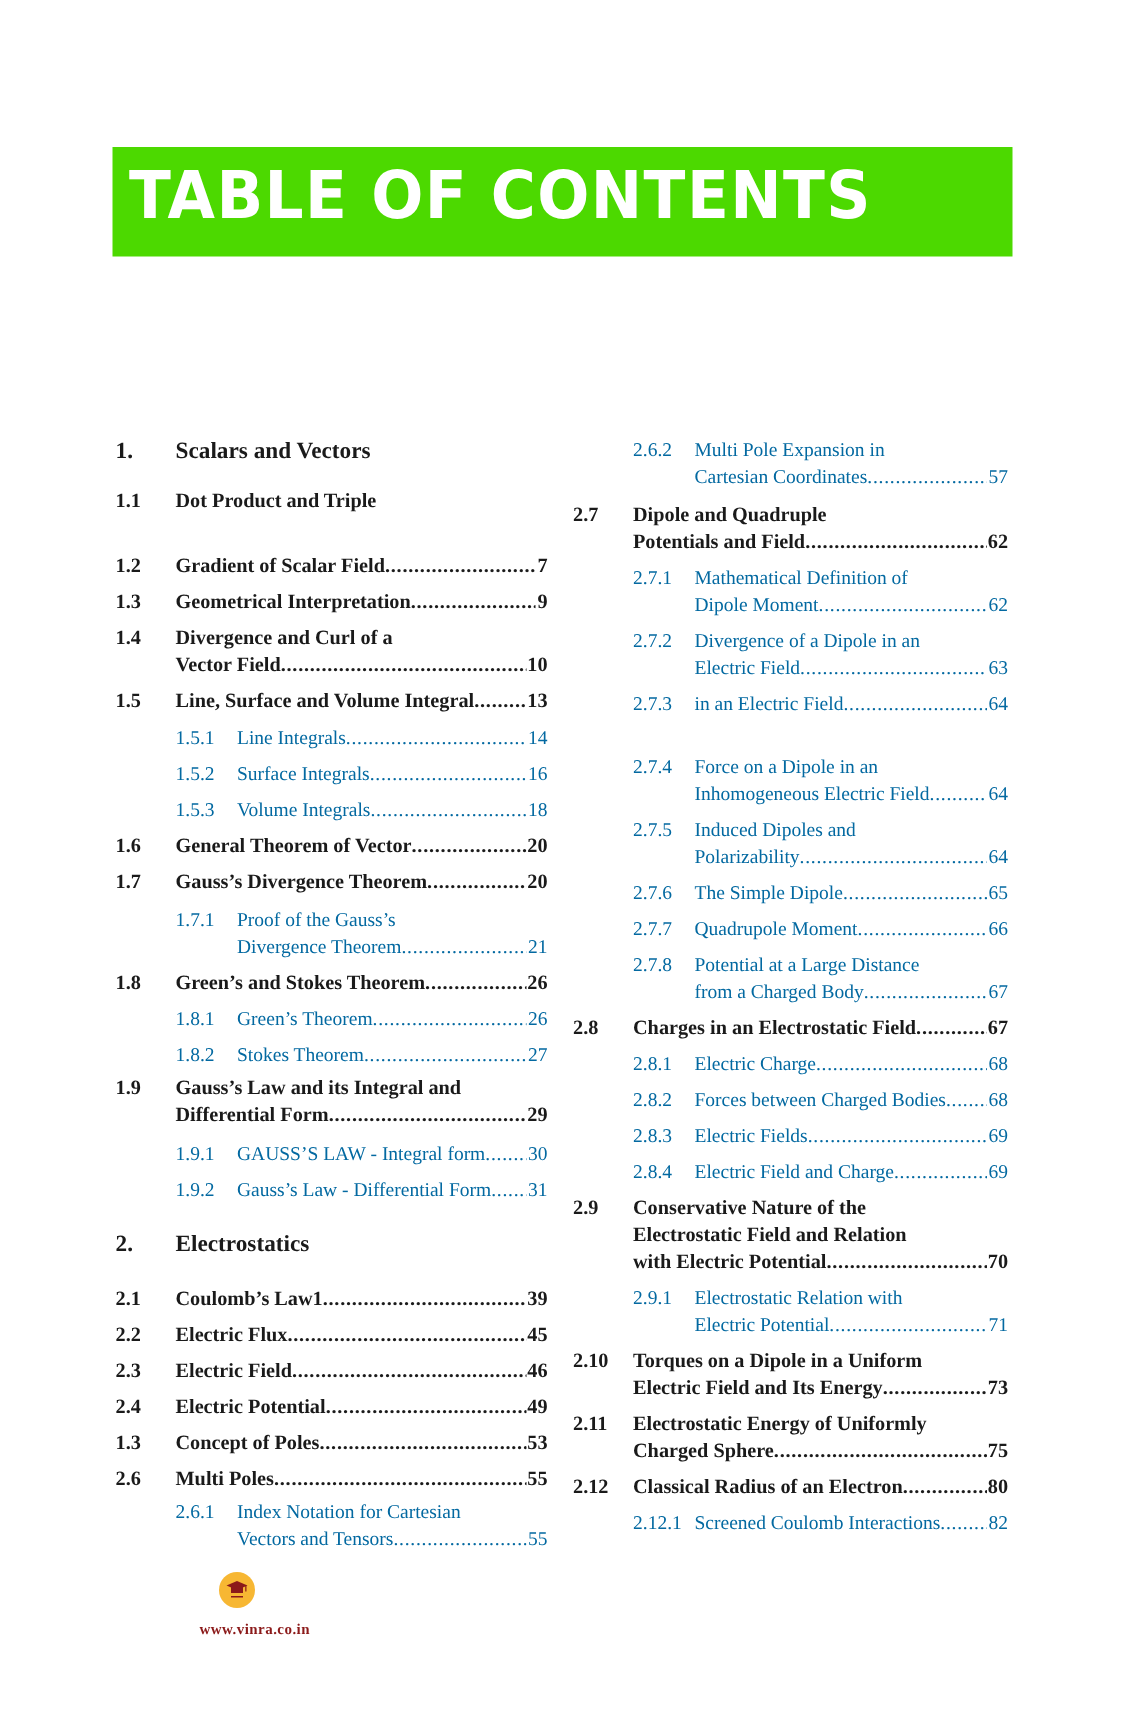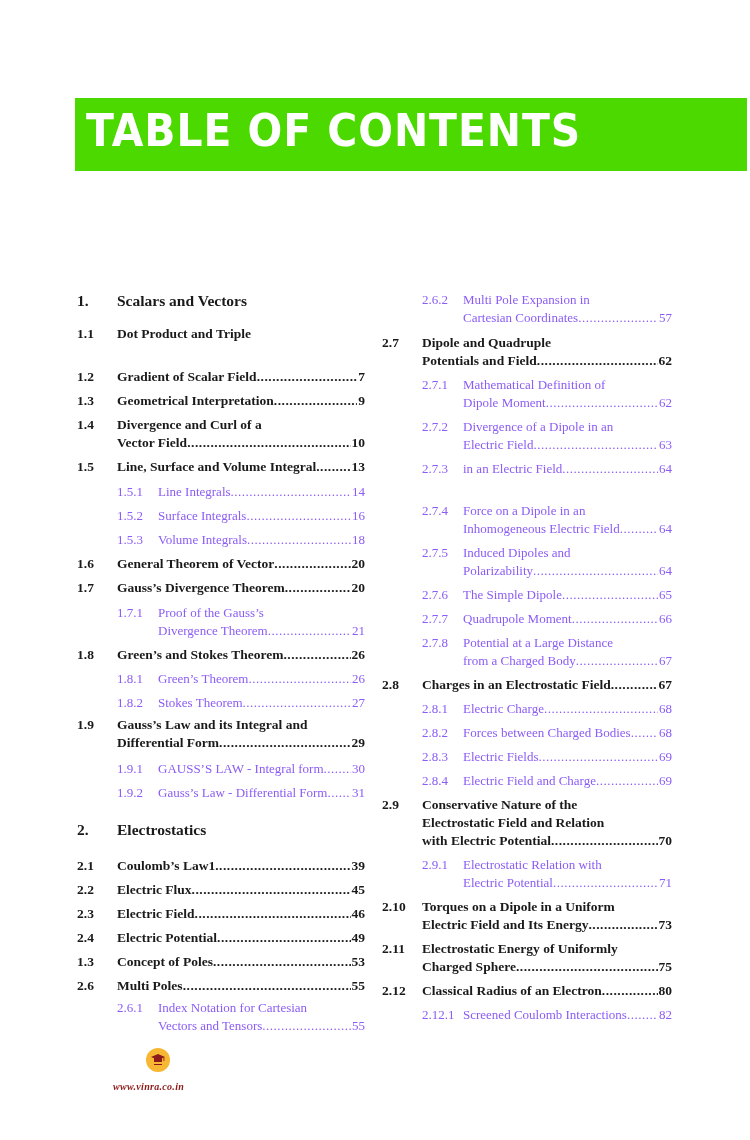--- a/index.html
+++ b/index.html
@@ -1,45 +1,45 @@
 <!DOCTYPE html>
 <html><head>
 <meta charset="utf-8">
 <style>
   html, body { margin: 0; padding: 0; background: #ffffff; }
   body { width: 750px; height: 1140px; position: relative; overflow: hidden;
          font-family: "Liberation Serif", "DejaVu Serif", serif; color: #1a1a1a; }
-  .banner { position: absolute; left: 75px; top: 98px; width: 672px; height: 73px;
+  .banner { position: absolute; left: 75px; top: 98px; width: 600px; height: 73px;
             background: #4cd900; }
   .banner-title { position: absolute; left: 11px; top: 3px; color: #ffffff;
             font-family: "DejaVu Sans", "Liberation Sans", sans-serif; font-weight: bold;
             font-size: 44px; letter-spacing: 1px; line-height: 60px; transform: scaleX(0.93); transform-origin: left center; white-space: nowrap; }
   .col { position: absolute; top: 0; }
   .col-left { left: 77px; width: 288px; }
   .col-right { left: 382px; width: 290px; }
   .entry { position: absolute; left: 0; right: 0; }
   .num { position: absolute; left: 0; top: 0; }
   .title { position: absolute; top: 0; right: 0; }
   .chapter .num, .chapter .title { font-weight: bold; font-size: 15.5px; line-height: 20px; }
   .chapter .title { left: 40px; }
   .sec .num, .sec .title { font-weight: bold; font-size: 13.5px; line-height: 18px; }
   .sec .title { left: 40px; }
-  .sub .num, .sub .title { font-size: 13px; line-height: 18px; color: #8b5cf6; }
+  .sub .num, .sub .title { font-size: 13px; line-height: 18px; color: #0369a1; }
   .sub .num { left: 40px; }
   .sub .title { left: 81px; }
   .line { display: flex; white-space: nowrap; }
   .line .txt { flex: 0 0 auto; }
   .line .dots { flex: 1 1 auto; overflow: hidden; white-space: nowrap; }
   .line .dots::before { content: "................................................................................................................................................................"; letter-spacing: 0.5px; }
   .line .pg { flex: 0 0 auto; padding-left: 1px; }
   .footer-logo { position: absolute; left: 146px; top: 1048px; width: 24px; height: 24px;
             border-radius: 50%; background: #f7b733; }
   .footer-logo svg { position: absolute; left: 0; top: 0; }
-  .footer-url { position: absolute; left: 113px; top: 1081px; font-size: 10px; font-weight: bold;
-            font-style: italic; color: #8b1a1a; font-family: "Liberation Serif", serif; letter-spacing: 0.3px; }
+  .footer-url { position: absolute; left: 133px; top: 1081px; font-size: 10px; font-weight: bold;
+            color: #8b1a1a; font-family: "Liberation Serif", serif; letter-spacing: 0.3px; }
 </style>
 </head>
 <body>
 
 <div class="banner">
   <div class="banner-title">TABLE OF CONTENTS</div>
 </div>
 
 <div class="col col-left" id="col-left">
     <div class="entry chapter" style="top: 291px;">

